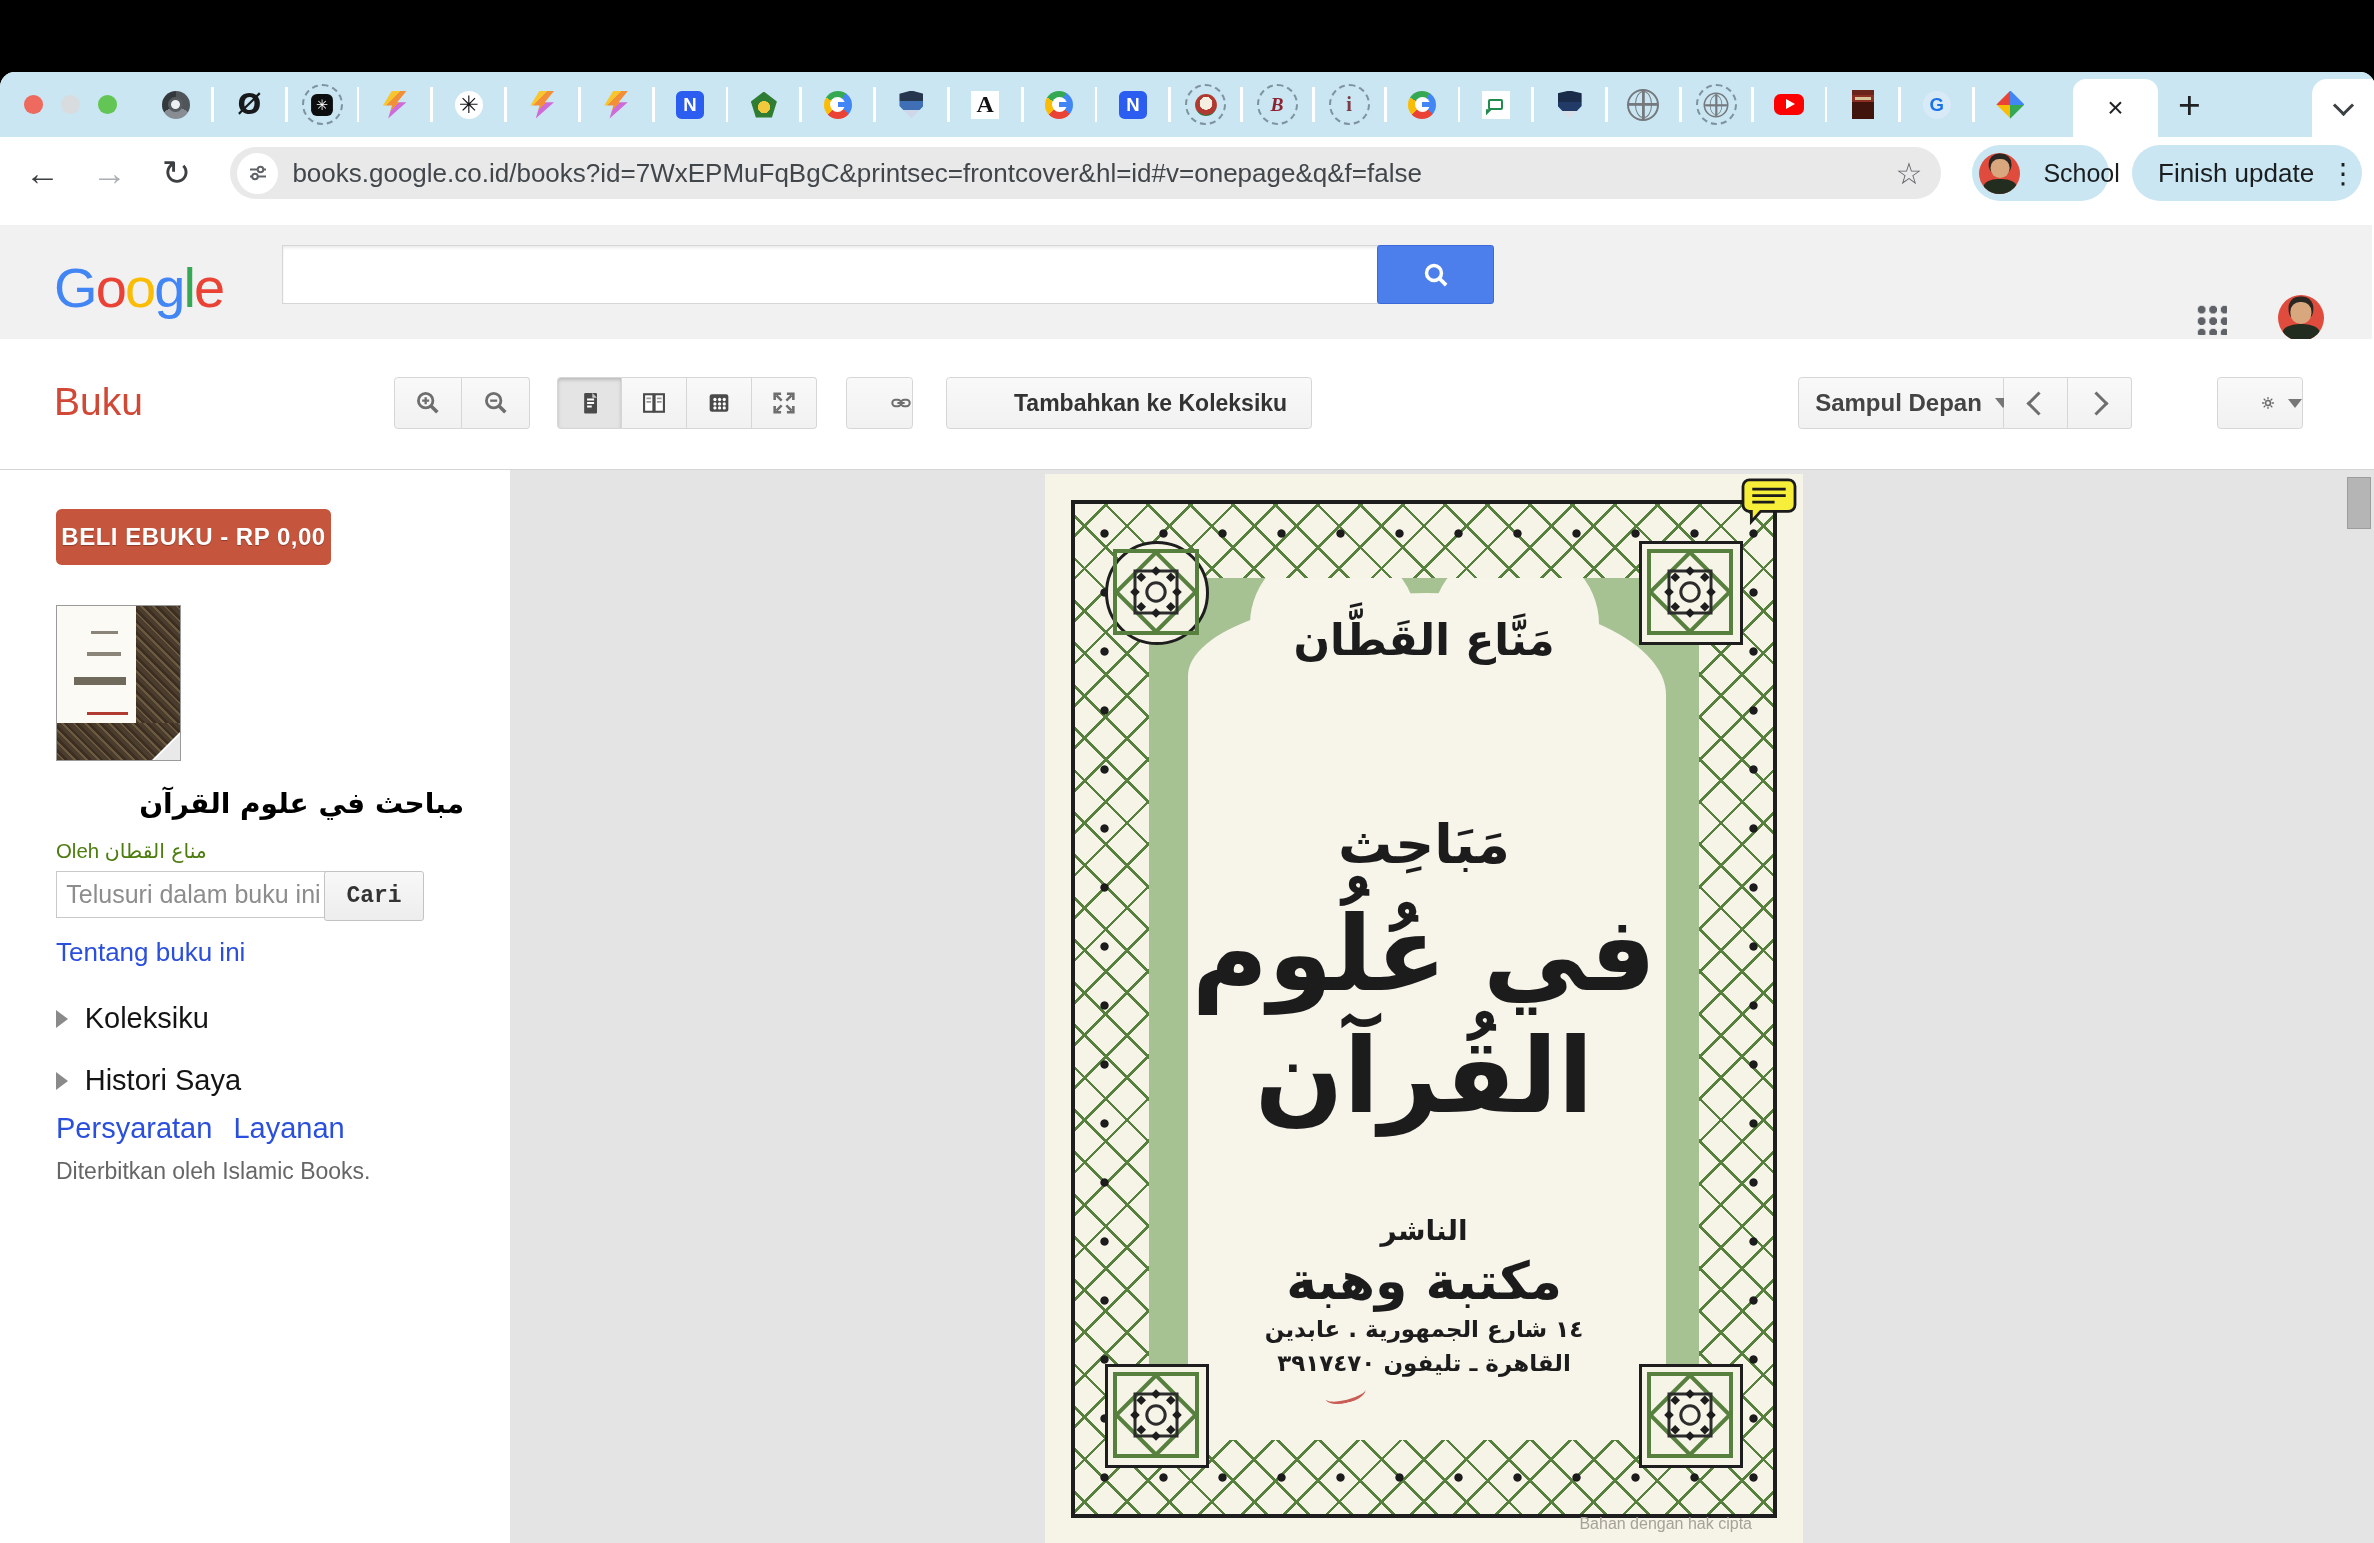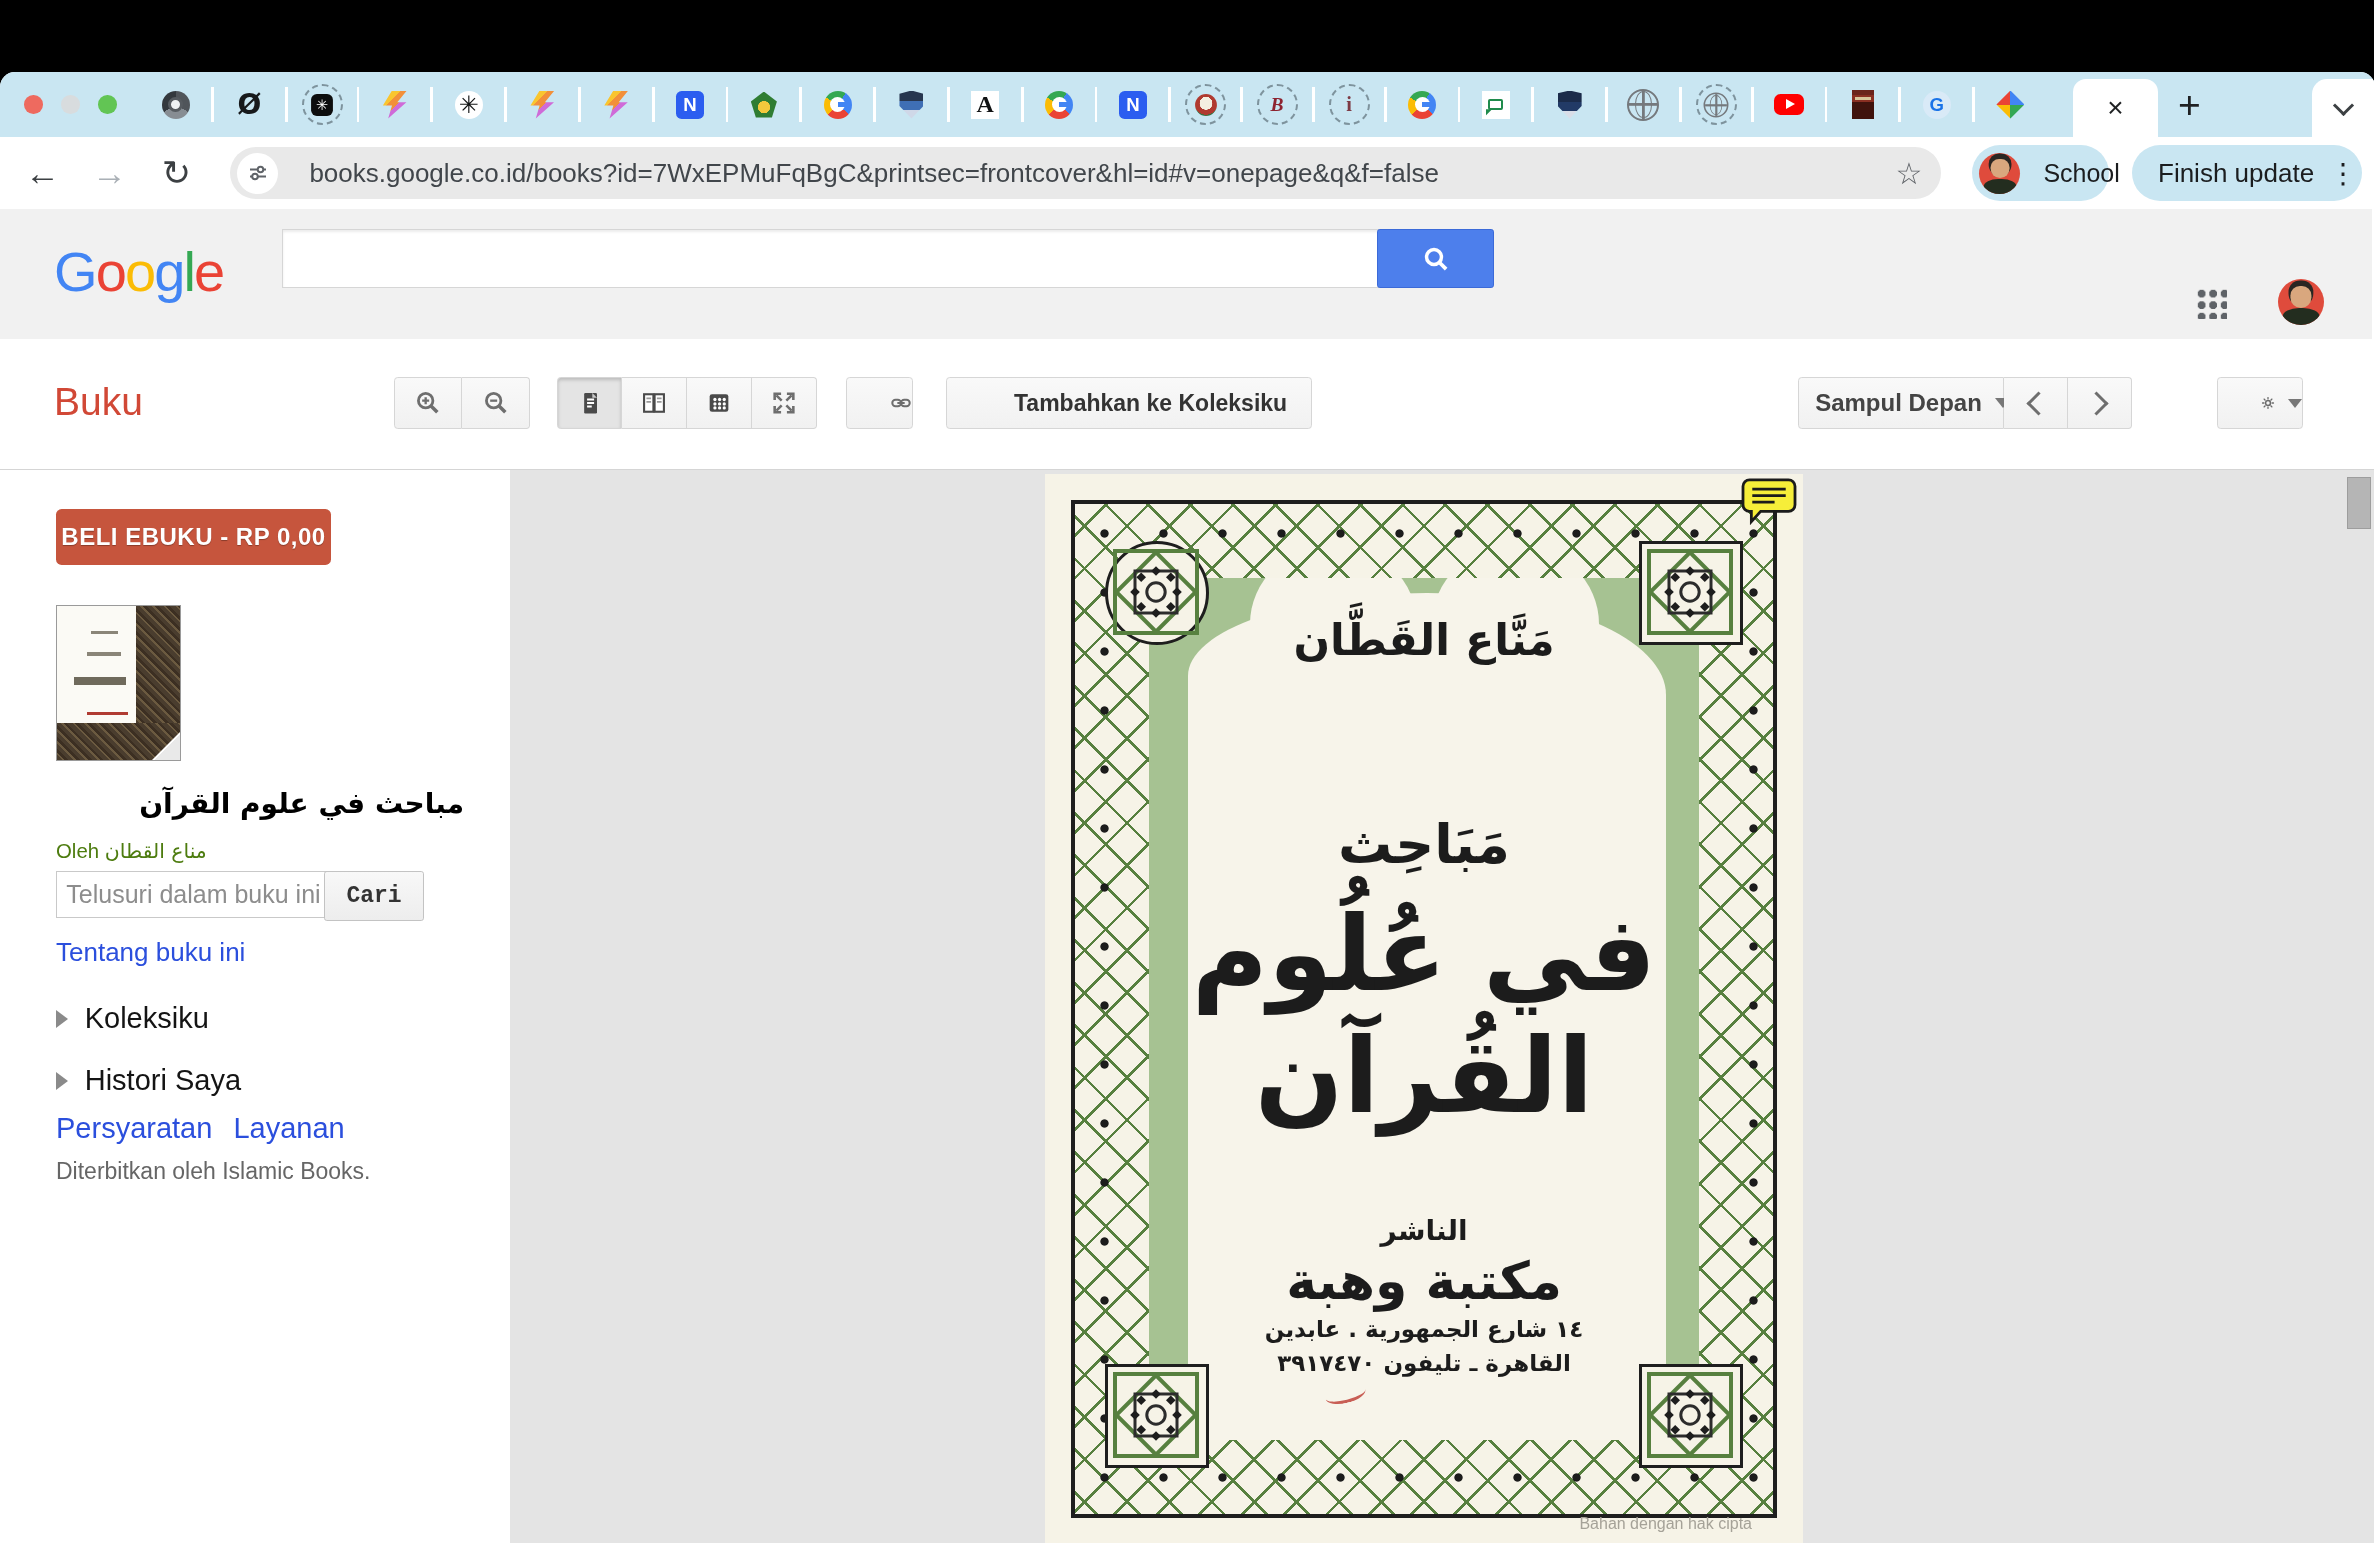--- a/index.html
+++ b/index.html
@@ -59,33 +59,33 @@
   .active-tab .x{font-size:28px;color:#1f2123;line-height:1;}
   .newtab{position:absolute;left:2169px;top:0;width:41px;height:65px;display:flex;align-items:center;justify-content:center;font-size:39px;color:#1f2123;font-weight:400;}
   .tabchip{position:absolute;left:2312px;top:7.4px;width:63px;height:58px;background:#fff;border-radius:15px 0 0 0;display:flex;align-items:center;justify-content:center;}
   .chev{display:inline-block;width:12px;height:12px;border-right:3.2px solid #3c4043;border-bottom:3.2px solid #3c4043;transform:rotate(45deg);margin-top:-5.6px;}
   
   .browbar{position:absolute;top:65px;left:0;width:2375px;height:72px;background:#fff;}
   .navbtn{position:absolute;top:0;height:72px;width:59px;display:flex;align-items:center;justify-content:center;font-size:35px;color:#3c4043;}
   .navbtn.fwd{color:#aab0b6;}
   .urlpill{position:absolute;left:230px;top:10.2px;width:1711px;height:52px;background:#e9e9e9;border-radius:26px;display:flex;align-items:center;}
   .tunecircle{width:41px;height:41px;background:#fff;border-radius:50%;margin-left:7.4px;display:flex;align-items:center;justify-content:center;flex:0 0 auto;}
-  .urltext{margin-left:31px;font-size:26px;color:#41464b;white-space:nowrap;overflow:hidden;flex:1 1 auto;}
+  .urltext{margin-left:14px;font-size:26px;color:#41464b;white-space:nowrap;overflow:hidden;flex:1 1 auto;}
   .starbtn{margin-right:18.6px;font-size:30px;color:#5f6368;flex:0 0 auto;}
   .chip{position:absolute;top:8.3px;height:56px;background:#c9e6f2;border-radius:28px;display:flex;align-items:center;}
   .chip.profile{left:1972px;width:137px;}
   .chip.update{left:2132px;width:230px;}
   .chip .avatar{width:41px;height:41px;margin-left:7.4px;}
   .chip .clabel{margin-left:23px;font-size:25px;color:#1b1d1f;}
   .chip .dots{margin-left:15px;font-size:28px;color:#1b1d1f;}
   .avatar{border-radius:50%;background:#df4b3c;position:relative;overflow:hidden;flex:0 0 auto;}
   .avatar::before{content:"";position:absolute;left:50%;top:16%;transform:translateX(-50%);width:46%;height:46%;background:#d9a77e;border-radius:45% 45% 50% 50%;box-shadow:0 -3.7px 0 1.9px #2a2622;}
   .avatar::after{content:"";position:absolute;left:50%;bottom:-6%;transform:translateX(-50%);width:80%;height:42%;background:#232d1f;border-radius:45% 45% 0 0;}
   
-  .gheader{position:absolute;top:137px;left:0;width:2372px;height:130px;background:#f1f1f1;border-bottom:0.9px solid #e2e2e2;}
+  .gheader{position:absolute;top:153px;left:0;width:2372px;height:130px;background:#f1f1f1;border-bottom:0.9px solid #e2e2e2;}
   .glogo{position:absolute;left:54px;top:30px;font-size:56px;font-weight:500;letter-spacing:-1.9px;}
   .gsearch{position:absolute;left:282px;top:20.4px;width:1095px;height:55px;background:#fff;border:0.9px solid #d6d6d6;box-shadow:inset 0 1.9px 2.8px rgba(0,0,0,.08);}
   .gsearchbtn{position:absolute;left:1377px;top:20.4px;width:115px;height:57px;background:#4d7fec;border:0.9px solid #3b6ad8;border-radius:2.8px;display:flex;align-items:center;justify-content:center;}
   .appgrid{position:absolute;left:2195px;top:78px;width:32px;height:32px;background-image:radial-gradient(#5f6368 3.7px,transparent 4.3px);background-size:11.5px 11.5px;background-position:0.9px 0.9px;}
   .gavatar{position:absolute;left:2278px;top:70px;width:46px;height:46px;}
   
   .btoolbar{position:absolute;top:267px;left:0;width:2375px;height:130px;background:#fff;}
   .product{position:absolute;left:54px;top:41px;font-size:39px;color:#d14836;}
   .tb{position:absolute;top:38px;height:52px;box-sizing:border-box;background:linear-gradient(#f9f9f9,#f1f1f1);border:0.9px solid #d6d6d6;display:flex;align-items:center;justify-content:center;color:#555;}
   .tb.active{background:#e4e4e4;box-shadow:inset 0 1.9px 3.7px rgba(0,0,0,.18);}

